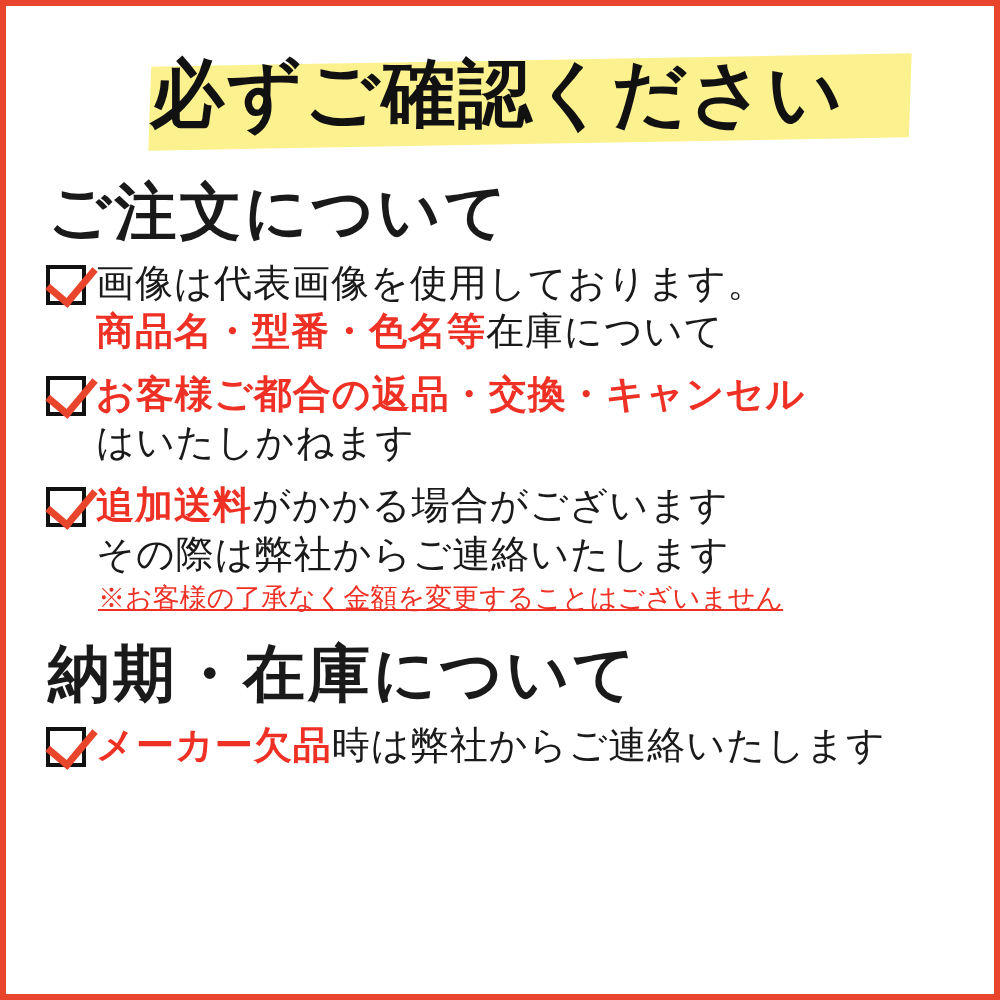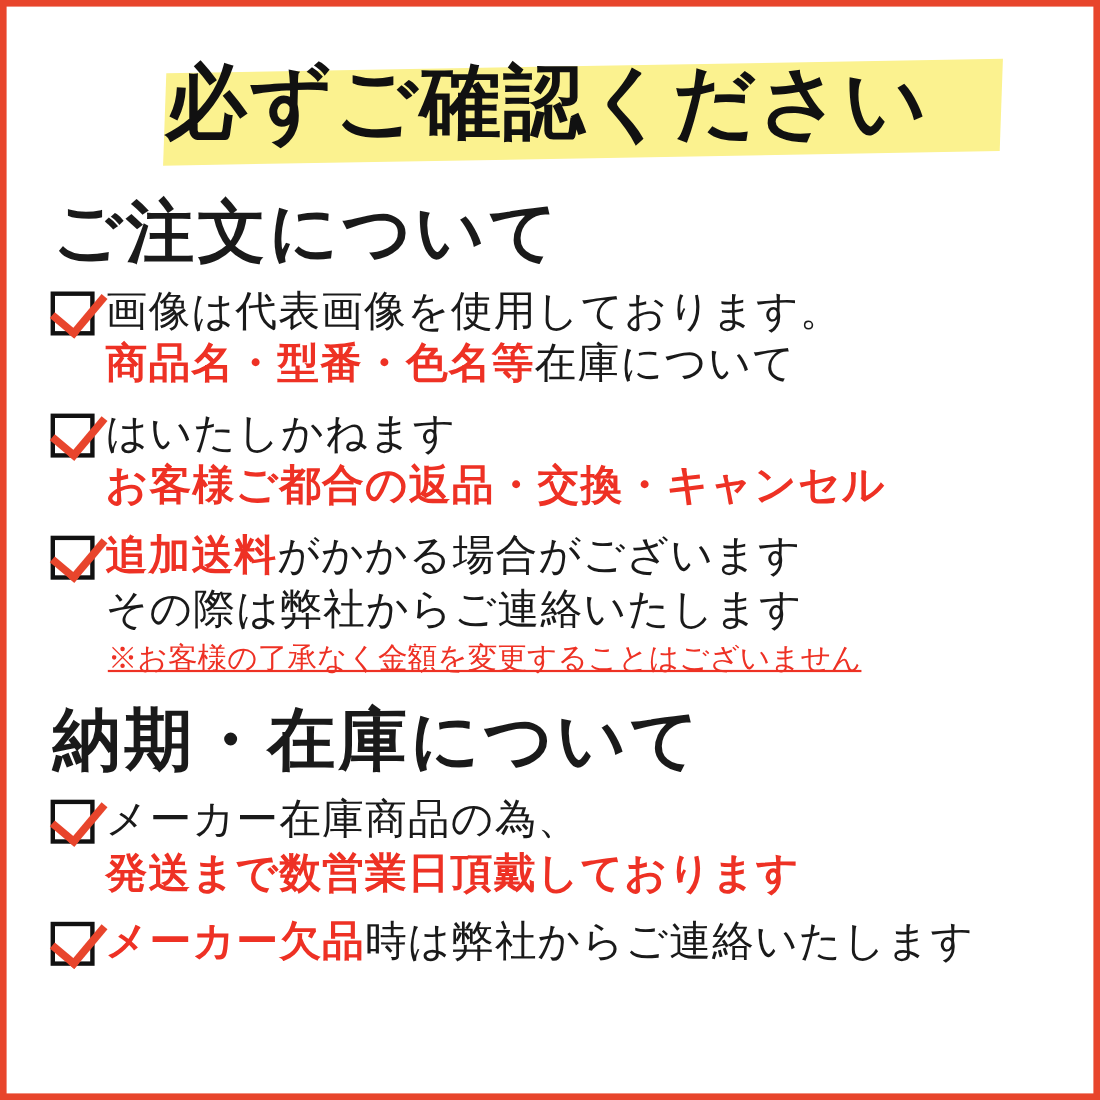--- a/index.html
+++ b/index.html
@@ -156,43 +156,36 @@
     <div class="checkbox"></div>
     <div class="item-lines">
       <div class="line black-bold">画像は代表画像を使用しております。</div>
       <div class="line mixed"><span class="red-part">商品名・型番・色名等</span><span class="black-part">在庫について</span></div>
     </div>
   </div>
 
   <div class="item">
     <div class="checkbox"></div>
     <div class="item-lines">
+      <div class="line red">お客様ご都合の返品・交換・キャンセル</div>
       <div class="line black-bold">はいたしかねます</div>
-      <div class="line red">お客様ご都合の返品・交換・キャンセル</div>
     </div>
   </div>
 
   <div class="item tight">
     <div class="checkbox"></div>
     <div class="item-lines">
       <div class="line mixed"><span class="red-part">追加送料</span><span class="black-part">がかかる場合がございます</span></div>
       <div class="line black-bold">その際は弊社からご連絡いたします</div>
       <div class="note">※お客様の了承なく金額を変更することはございません</div>
     </div>
   </div>
 
   <div class="section-heading second">納期・在庫について</div>
 
-  <div class="item">
-    <div class="checkbox"></div>
-    <div class="item-lines">
-      <div class="line black-bold">メーカー在庫商品の為、</div>
-      <div class="line red">発送まで数営業日頂戴しております</div>
-    </div>
-  </div>
 
   <div class="item">
     <div class="checkbox"></div>
     <div class="item-lines">
       <div class="line mixed"><span class="red-part">メーカー欠品</span><span class="black-part">時は弊社からご連絡いたします</span></div>
     </div>
   </div>
 
 </div>
 

